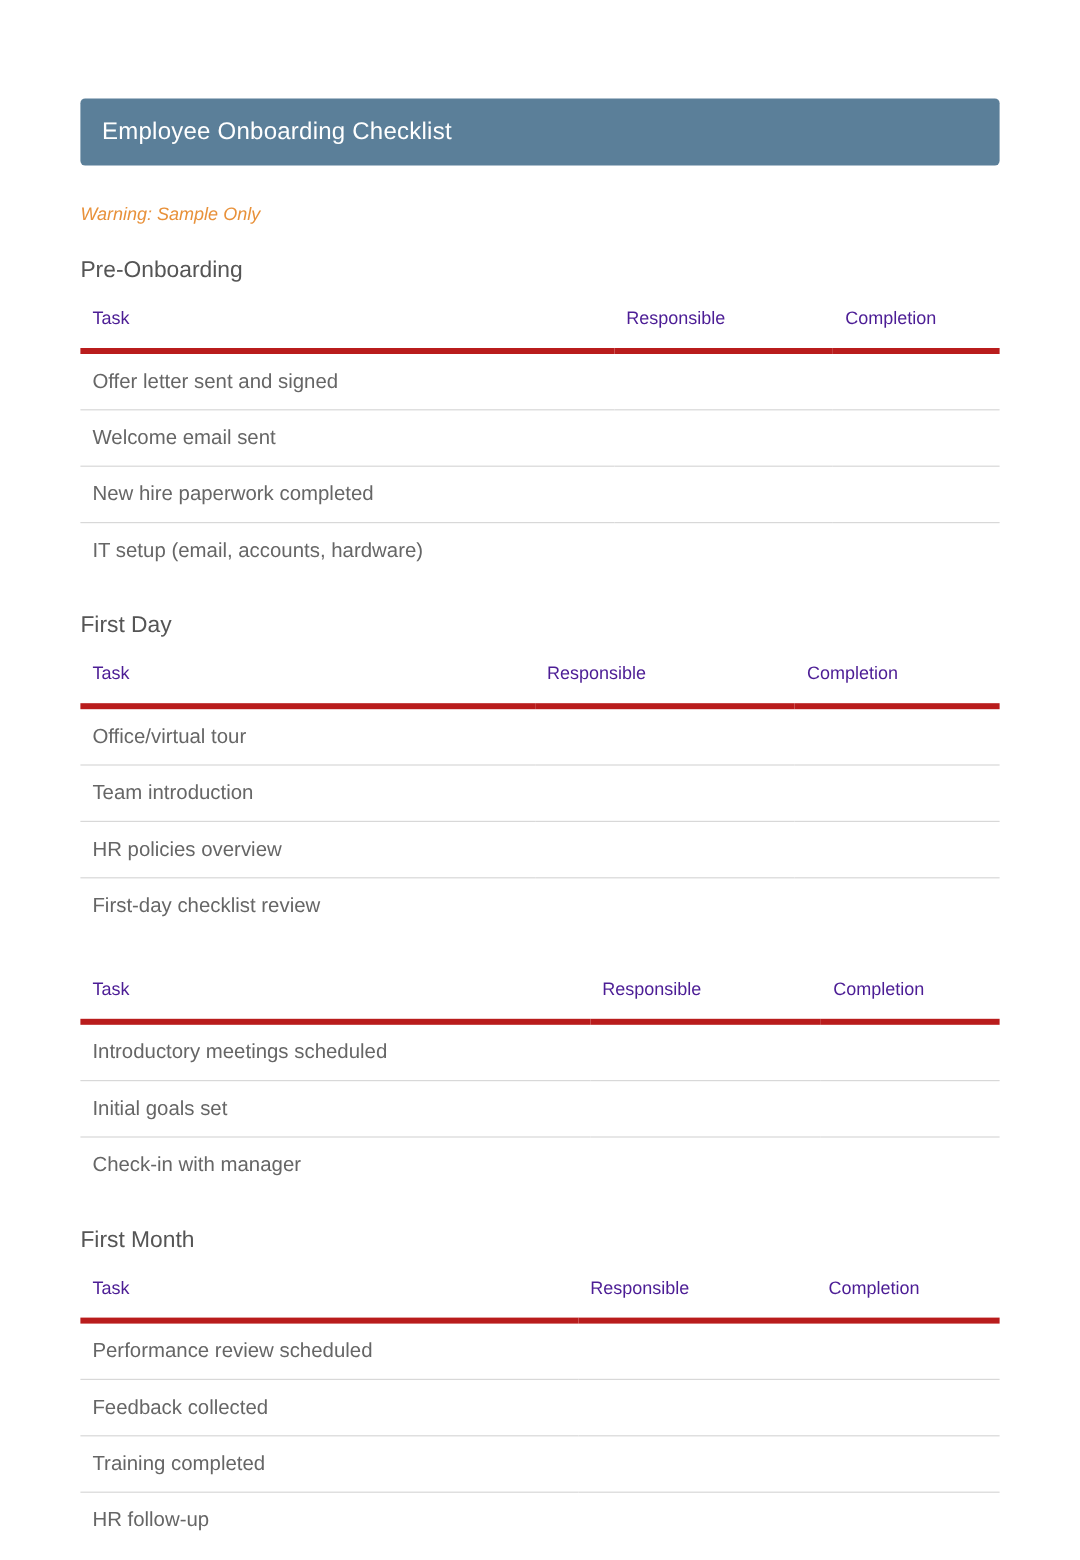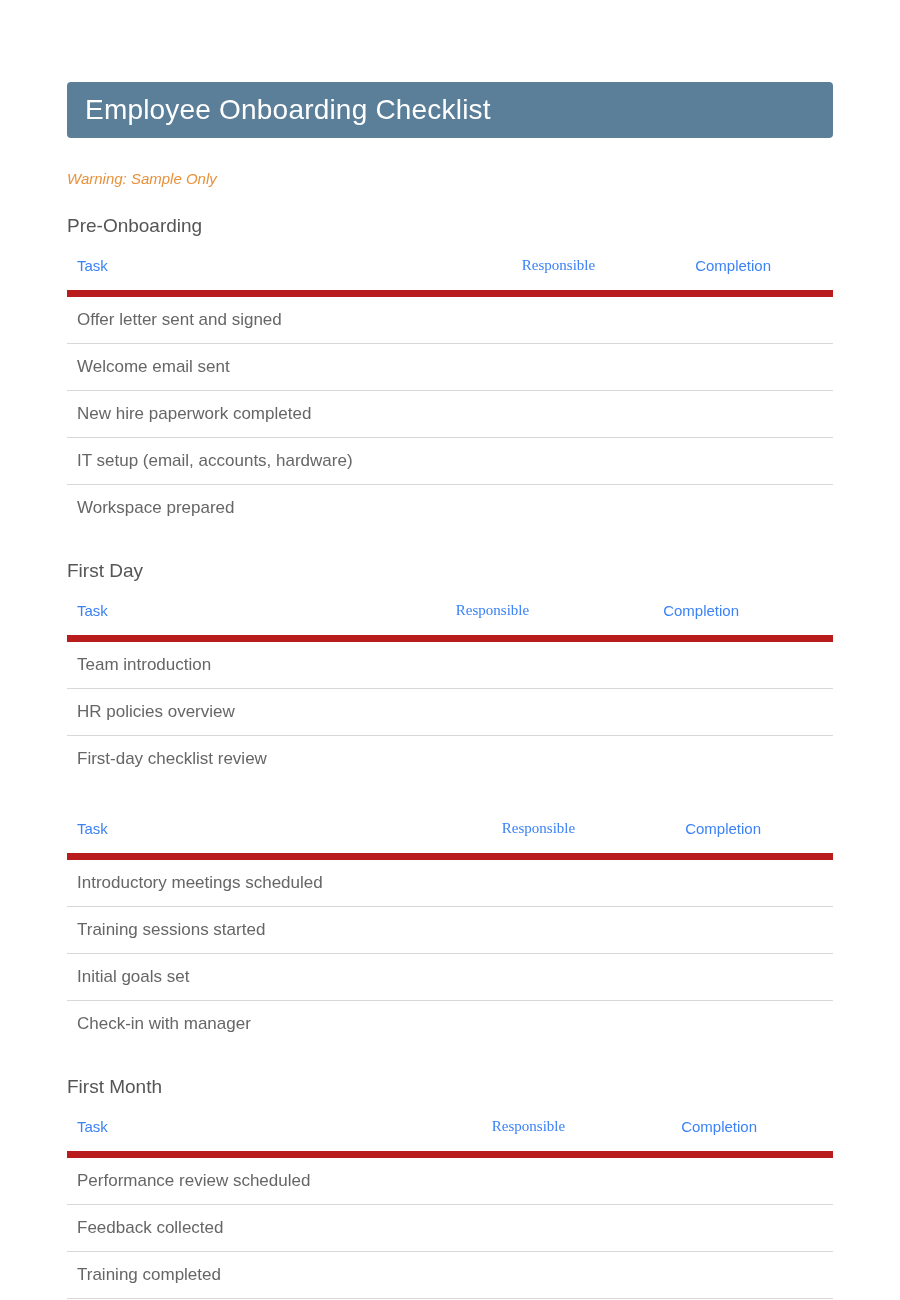--- a/index.html
+++ b/index.html
@@ -29,21 +29,21 @@
     height: 56px;
     background: #5b7f99;
     border-radius: 4px;
     display: flex;
     align-items: center;
     padding: 0 18px;
     box-sizing: border-box;
   }
   .banner-title {
     color: #ffffff;
-    font-size: 28px;
+    font-size: 20px;
     font-weight: normal;
     letter-spacing: 0.2px;
     line-height: 1;
   }
   
   .warning {
     margin-top: 33px;
     color: #e8913a;
     font-style: italic;
     font-size: 15px;
@@ -63,40 +63,40 @@
   
   table.checklist {
     width: 100%;
     border-collapse: collapse;
     table-layout: auto;
   }
   table.checklist th {
     text-align: left;
     font-weight: normal;
     font-size: 15px;
-    color: #3b82f6;
+    color: #4c1d95;
     padding: 8px 10px 16px 10px;
-    border-bottom: 7px solid #b91c1c;
+    border-bottom: 5px solid #b91c1c;
     white-space: nowrap;
   }
   table.checklist td {
     text-align: left;
     font-size: 17px;
     color: #666666;
     padding: 13px 10px 13px 10px;
     border-bottom: 1px solid #d8d8d8;
     white-space: nowrap;
   }
   table.checklist tbody tr:last-child td {
     border-bottom: none;
   }
   table.checklist th.col-task,
   table.checklist td.col-task { width: 1%; }
   table.checklist th.col-resp,
-  table.checklist td.col-resp { width: 1%; font-family: Liberation Serif, serif; }
+  table.checklist td.col-resp { width: 1%; }
   table.checklist th.col-comp,
   table.checklist td.col-comp { width: 100%; }
   
   .section[data-section-index="0"] th.col-task { padding-right: 404px; }
   .section[data-section-index="0"] th.col-resp { padding-right: 90px; }
   .section[data-section-index="1"] th.col-task { padding-right: 338px; }
   .section[data-section-index="1"] th.col-resp { padding-right: 124px; }
   .section[data-section-index="2"] th.col-task { padding-right: 384px; }
   .section[data-section-index="2"] th.col-resp { padding-right: 100px; }
   .section[data-section-index="3"] th.col-task { padding-right: 374px; }
@@ -138,40 +138,40 @@
             <tr>
               <td class="col-task">New hire paperwork completed</td>
               <td class="col-resp"></td>
               <td class="col-comp"></td>
             </tr>
             <tr>
               <td class="col-task">IT setup (email, accounts, hardware)</td>
               <td class="col-resp"></td>
               <td class="col-comp"></td>
             </tr>
-            <tr>
-              <td class="col-task">Workspace prepared</td>
-              <td class="col-resp"></td>
-              <td class="col-comp"></td>
-            </tr>
           </tbody>
         </table>
       </div>
       <div class="section" data-section-index="1">
         <h2 class="section-title">First Day</h2>
         <table class="checklist">
           <thead>
             <tr>
               <th class="col-task">Task</th>
               <th class="col-resp">Responsible</th>
               <th class="col-comp">Completion</th>
             </tr>
           </thead>
           <tbody>
             <tr>
+              <td class="col-task">Office/virtual tour</td>
+              <td class="col-resp"></td>
+              <td class="col-comp"></td>
+            </tr>
+            <tr>
               <td class="col-task">Team introduction</td>
               <td class="col-resp"></td>
               <td class="col-comp"></td>
             </tr>
             <tr>
               <td class="col-task">HR policies overview</td>
               <td class="col-resp"></td>
               <td class="col-comp"></td>
             </tr>
             <tr>
@@ -187,25 +187,20 @@
           <thead>
             <tr>
               <th class="col-task">Task</th>
               <th class="col-resp">Responsible</th>
               <th class="col-comp">Completion</th>
             </tr>
           </thead>
           <tbody>
             <tr>
               <td class="col-task">Introductory meetings scheduled</td>
-              <td class="col-resp"></td>
-              <td class="col-comp"></td>
-            </tr>
-            <tr>
-              <td class="col-task">Training sessions started</td>
               <td class="col-resp"></td>
               <td class="col-comp"></td>
             </tr>
             <tr>
               <td class="col-task">Initial goals set</td>
               <td class="col-resp"></td>
               <td class="col-comp"></td>
             </tr>
             <tr>
               <td class="col-task">Check-in with manager</td>

